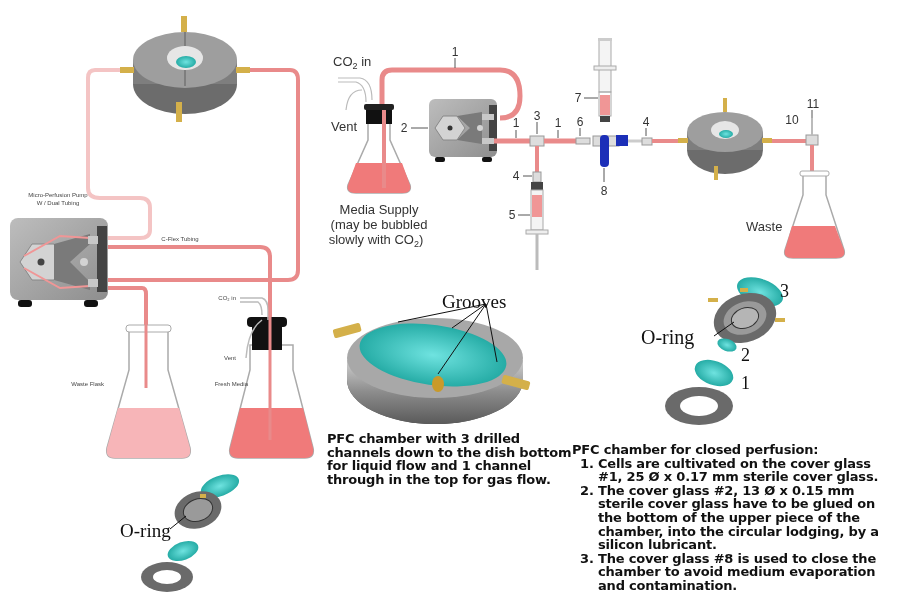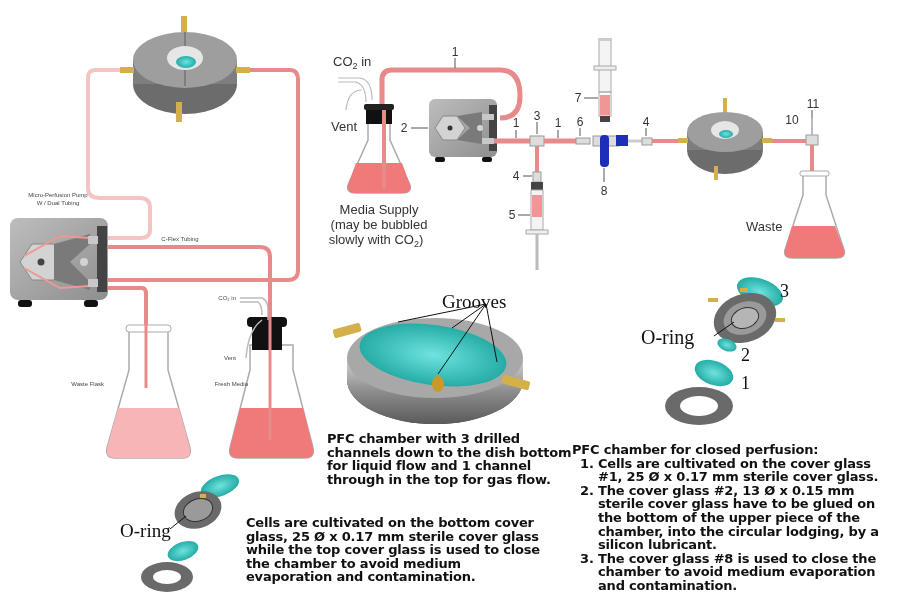--- a/index.html
+++ b/index.html
@@ -272,14 +272,13 @@
 <div class="caption" id="cap-closed">
   <p>PFC chamber for closed perfusion:</p>
   <ol>
     <li>Cells are cultivated on the cover glass #1, 25 Ø x 0.17 mm sterile cover glass.</li>
     <li>The cover glass #2, 13 Ø x 0.15 mm sterile cover glass have to be glued on the bottom of the upper piece of the chamber, into the circular lodging, by a silicon lubricant.</li>
     <li>The cover glass #8 is used to close the chamber to avoid medium evaporation and contamination.</li>
   </ol>
 </div>
 
 <div class="caption" id="cap-open">
-  <p>Cells are cultivated on the bottom cover glass, 25 Ø x 0.17 mm sterile cover glass while the top cover glass is used to close the chamber to avoid medium evaporation and contamination.</p>
 </div>
 
 </body></html>

